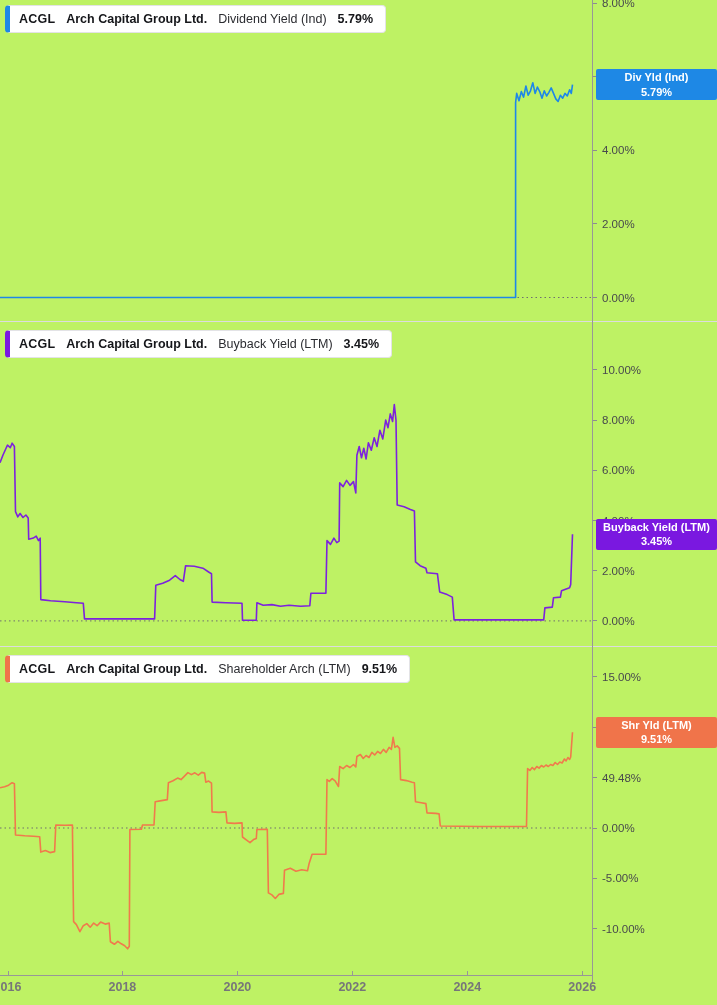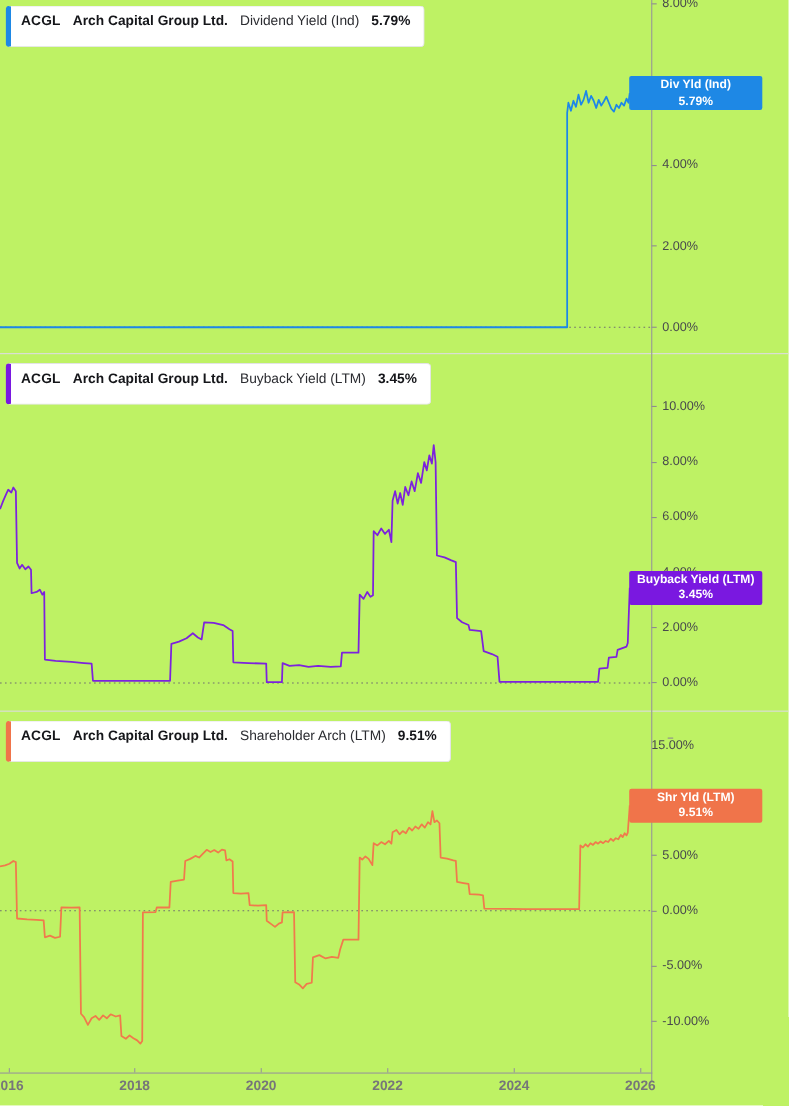--- a/index.html
+++ b/index.html
@@ -5,30 +5,30 @@
   html,body{margin:0;padding:0;background:#ffffff;}
   body{width:717px;height:1005px;overflow:hidden;font-family:"Liberation Sans",sans-serif;}
   .chart-root{position:relative;width:717px;height:1005px;overflow:hidden;background:#bef264;}
   .panel{position:absolute;left:0;width:717px;}
   svg.plot{position:absolute;left:0;top:0;display:block;}
   .zeroline{stroke:#6f6f6f;stroke-width:1;stroke-dasharray:1.5 3;}
 
   .chip{
     position:absolute;left:5px;display:inline-flex;align-items:center;gap:11px;
     background:#fff;border:1px solid #e3e3e6;border-left-width:5px;border-left-style:solid;
-    border-radius:4px;padding:6px 12px 16px 9px;font-size:12.5px;color:#15161a;
+    border-radius:4px;padding:6px 12px 6px 9px;font-size:12.5px;color:#15161a;
     white-space:nowrap;z-index:6;
   }
   .chip .seg-ticker{font-weight:700;letter-spacing:.2px;}
   .chip .seg-company{font-weight:700;}
   .chip .seg-metric{font-weight:400;color:#2b2c31;}
   .chip .seg-value{font-weight:700;}
 
   .tag{
-    position:absolute;left:572px;width:121px;height:31px;color:#fff;
+    position:absolute;left:596px;width:121px;height:31px;color:#fff;
     font-weight:700;font-size:11px;line-height:1.3;text-align:center;
     display:flex;flex-direction:column;justify-content:center;z-index:5;border-radius:2px;
   }
 
   .ytick{position:absolute;left:592px;display:flex;align-items:center;transform:translateY(-50%);z-index:1;}
   .ytick .mark{width:5px;height:1px;background:#8d8d8d;margin-right:5px;}
   .ytick .lbl{font-size:11.5px;color:#48494d;}
 
   .divider{position:absolute;left:0;width:717px;height:1px;background:#dcdcdf;z-index:2;}
   .vaxis{position:absolute;left:592px;top:0;width:1px;height:984px;background:#979797;z-index:3;}
@@ -122,31 +122,31 @@
       <div>3.45%</div>
     </div>
   </div>
 
   <div class="panel" id="panel-2" style="top:646px;height:329px;">
     <svg class="plot" id="plot-2" width="592" height="329" viewBox="0 0 592 329">
         <line x1="0" x2="592" y1="182.0" y2="182.0" class="zeroline"></line>
         <polyline points="0.0,141.7 4.6,140.7 8.6,139.2 12.1,136.7 14.4,137.7 15.5,189.0 24.7,189.8 33.3,190.2 39.7,190.8 40.8,206.1 45.4,204.6 50.0,206.6 54.6,205.6 55.8,179.0 64.9,179.2 72.4,179.0 73.6,275.6 76.4,278.6 79.9,285.7 83.3,279.7 86.8,277.6 90.2,281.2 93.7,277.1 97.1,279.7 100.6,276.1 105.2,278.1 109.2,277.1 110.4,295.8 114.4,298.3 117.8,295.3 121.3,297.8 124.7,299.8 127.6,302.8 129.3,300.3 129.9,183.5 141.4,183.2 142.5,179.0 154.0,179.0 155.2,155.8 161.5,154.6 167.3,153.6 168.4,136.7 173.0,134.8 177.6,132.1 181.0,133.6 184.5,130.1 187.9,126.6 191.4,128.6 194.8,126.8 198.3,129.1 201.7,126.4 204.6,127.1 205.8,136.2 208.6,135.1 211.5,137.2 212.1,165.9 219.0,166.4 225.9,165.9 227.0,176.9 234.5,177.4 242.0,176.9 242.5,191.0 246.6,194.1 250.0,196.6 253.5,193.6 256.3,192.5 256.9,183.5 267.3,183.2 268.4,246.9 271.9,248.9 275.3,252.5 278.8,248.4 283.4,247.4 284.5,224.3 290.3,222.3 296.0,225.3 301.7,223.8 307.5,224.8 309.2,217.2 312.1,208.2 325.9,208.2 327.0,133.6 329.3,135.4 332.2,132.6 335.1,134.8 338.5,140.5 339.7,120.5 343.1,122.6 346.6,119.5 350.0,121.5 353.5,118.5 355.8,121.0 356.9,110.5 360.4,108.5 363.2,112.5 366.1,109.5 369.0,111.5 371.9,106.4 374.7,109.0 377.6,105.4 380.5,107.5 383.4,103.4 386.2,106.4 389.1,101.4 391.4,103.4 393.1,91.3 394.9,101.4 397.2,99.9 399.5,102.4 400.6,133.6 406.4,134.6 412.1,136.2 414.4,136.7 415.5,155.8 421.3,156.8 425.9,157.6 427.0,166.9 435.7,167.4 439.1,167.9 440.3,180.0 478.8,180.5 526.5,180.5 527.6,122.6 529.9,124.4 532.2,121.5 534.5,123.6 536.8,120.5 539.1,122.1 541.4,119.5 543.7,121.0 546.0,119.0 548.3,120.5 550.6,118.5 552.9,119.5 555.2,116.5 557.5,118.5 559.8,116.0 562.1,117.0 564.4,113.0 566.1,115.0 567.9,111.5 569.6,113.5 570.7,111.0 572.5,86.2" fill="none" stroke="#f07a4c" stroke-width="1.6" stroke-linejoin="round"></polyline>
       </svg>
     <div class="yticks" id="yticks-2">
-        <div class="ytick" style="top: 30.9px; flex-direction: column;">
+        <div class="ytick" style="top: 30.9px;">
           <span class="mark"></span>
           <span class="lbl">15.00%</span>
         </div>
         <div class="ytick" style="top: 81.3px;">
           <span class="mark"></span>
           <span class="lbl">10.00%</span>
         </div>
         <div class="ytick" style="top: 131.6px;">
           <span class="mark"></span>
-          <span class="lbl">5.00%</span>
+          <span class="lbl">49.48%</span>
         </div>
         <div class="ytick" style="top: 182px;">
           <span class="mark"></span>
           <span class="lbl">0.00%</span>
         </div>
         <div class="ytick" style="top: 232.3px;">
           <span class="mark"></span>
           <span class="lbl">-5.00%</span>
         </div>
         <div class="ytick" style="top: 282.7px; text-align: right;">

